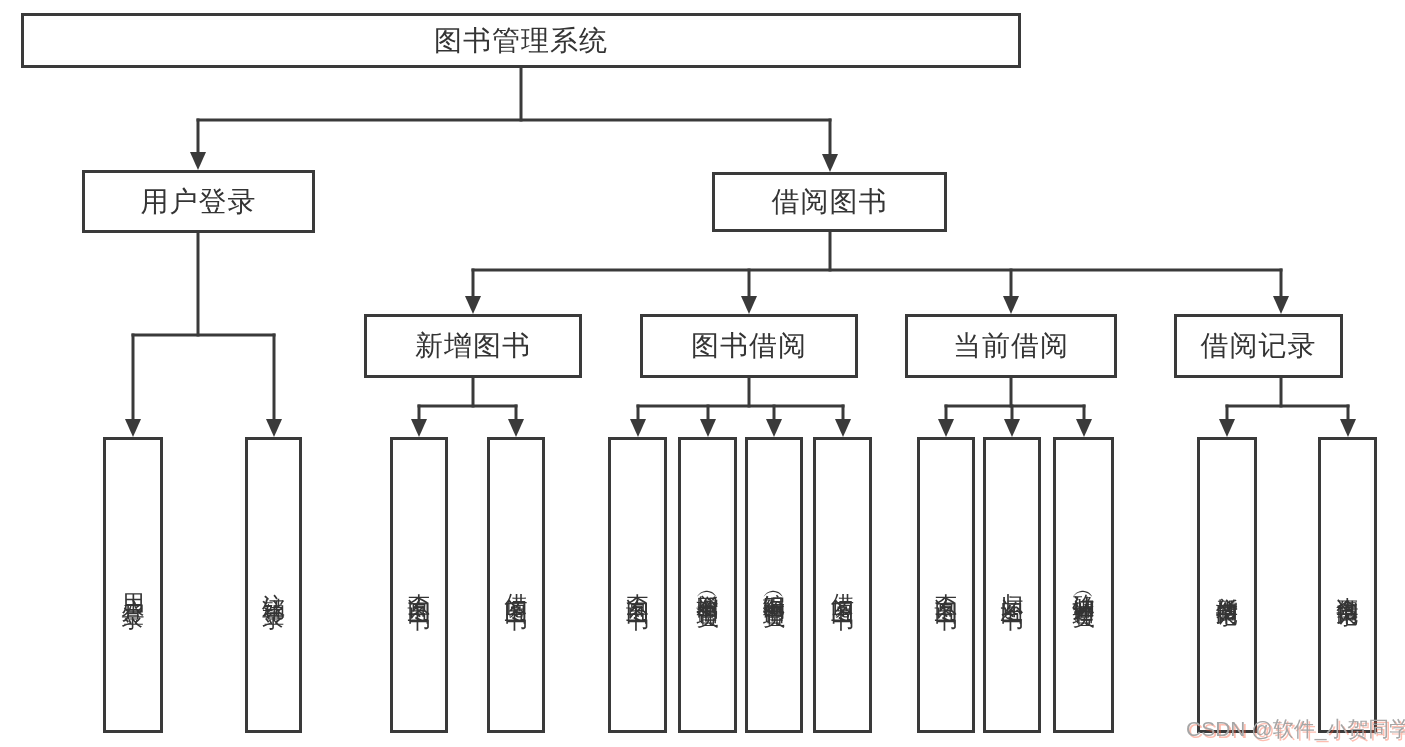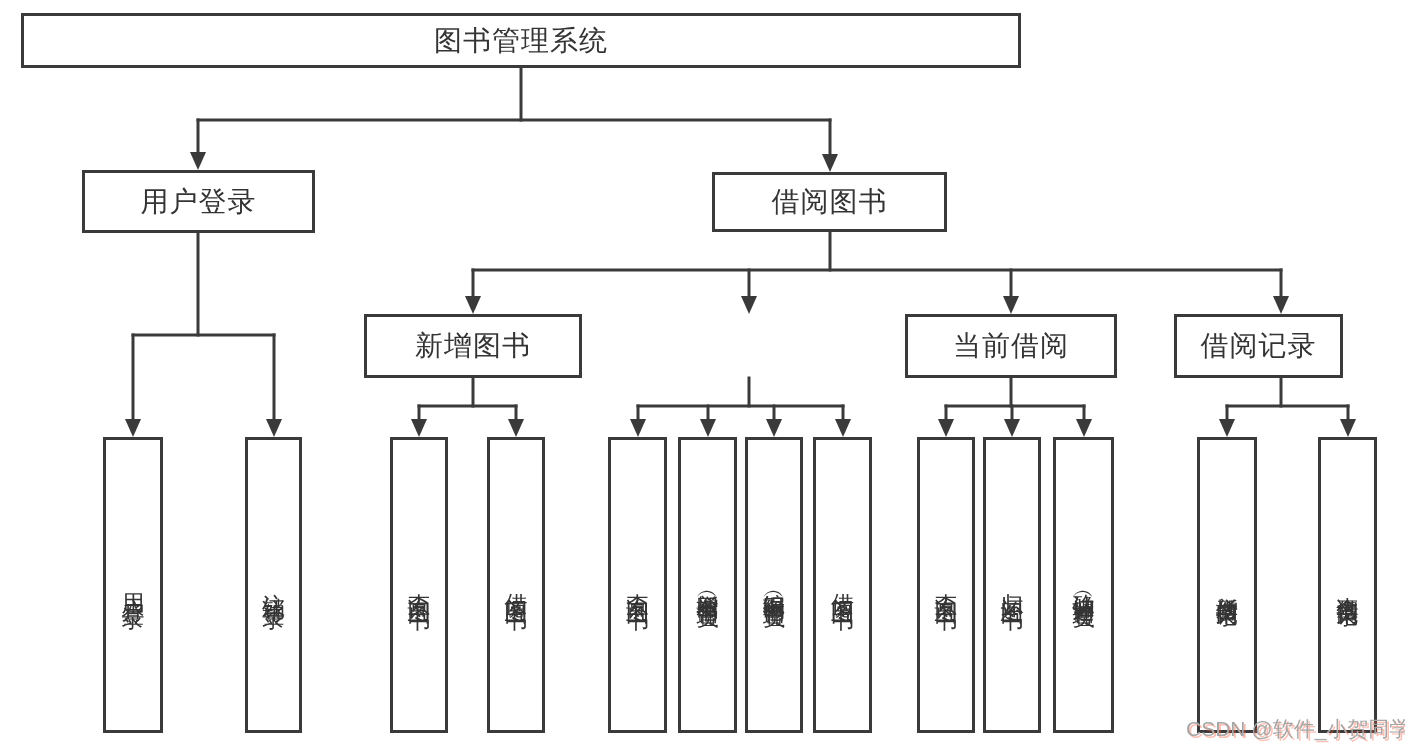--- a/index.html
+++ b/index.html
@@ -95,20 +95,21 @@
     <path d="M1348,406 V419"></path>
     <polygon fill="#3a3a3a" stroke="none" points="1340,419 1356,419 1348,437"></polygon>
   </svg>
 
   <div class="hbox" style="left:21px;top:13px;width:1000px;height:55px">图书管理系统</div>
 
   <div class="hbox" style="left:82px;top:170px;width:233px;height:63px">用户登录</div>
   <div class="hbox" style="left:712px;top:172px;width:235px;height:60px">借阅图书</div>
 
   <div class="hbox" style="left:364px;top:314px;width:218px;height:64px">新增图书</div>
+  <div class="hbox" style="left:640px;top:314px;width:218px;height:64px">图书借阅</div>
   <div class="hbox" style="left:905px;top:314px;width:212px;height:64px">当前借阅</div>
   <div class="hbox" style="left:1174px;top:314px;width:169px;height:64px">借阅记录</div>
 
   <div class="vbox" style="left:103px;width:60px">用户登录</div>
   <div class="vbox" style="left:245px;width:57px">注销登录</div>
 
   <div class="vbox" style="left:390px;width:58px">查询图书</div>
   <div class="vbox" style="left:487px;width:58px">借阅图书</div>
 
   <div class="vbox" style="left:608px;width:59px">查询图书</div>

